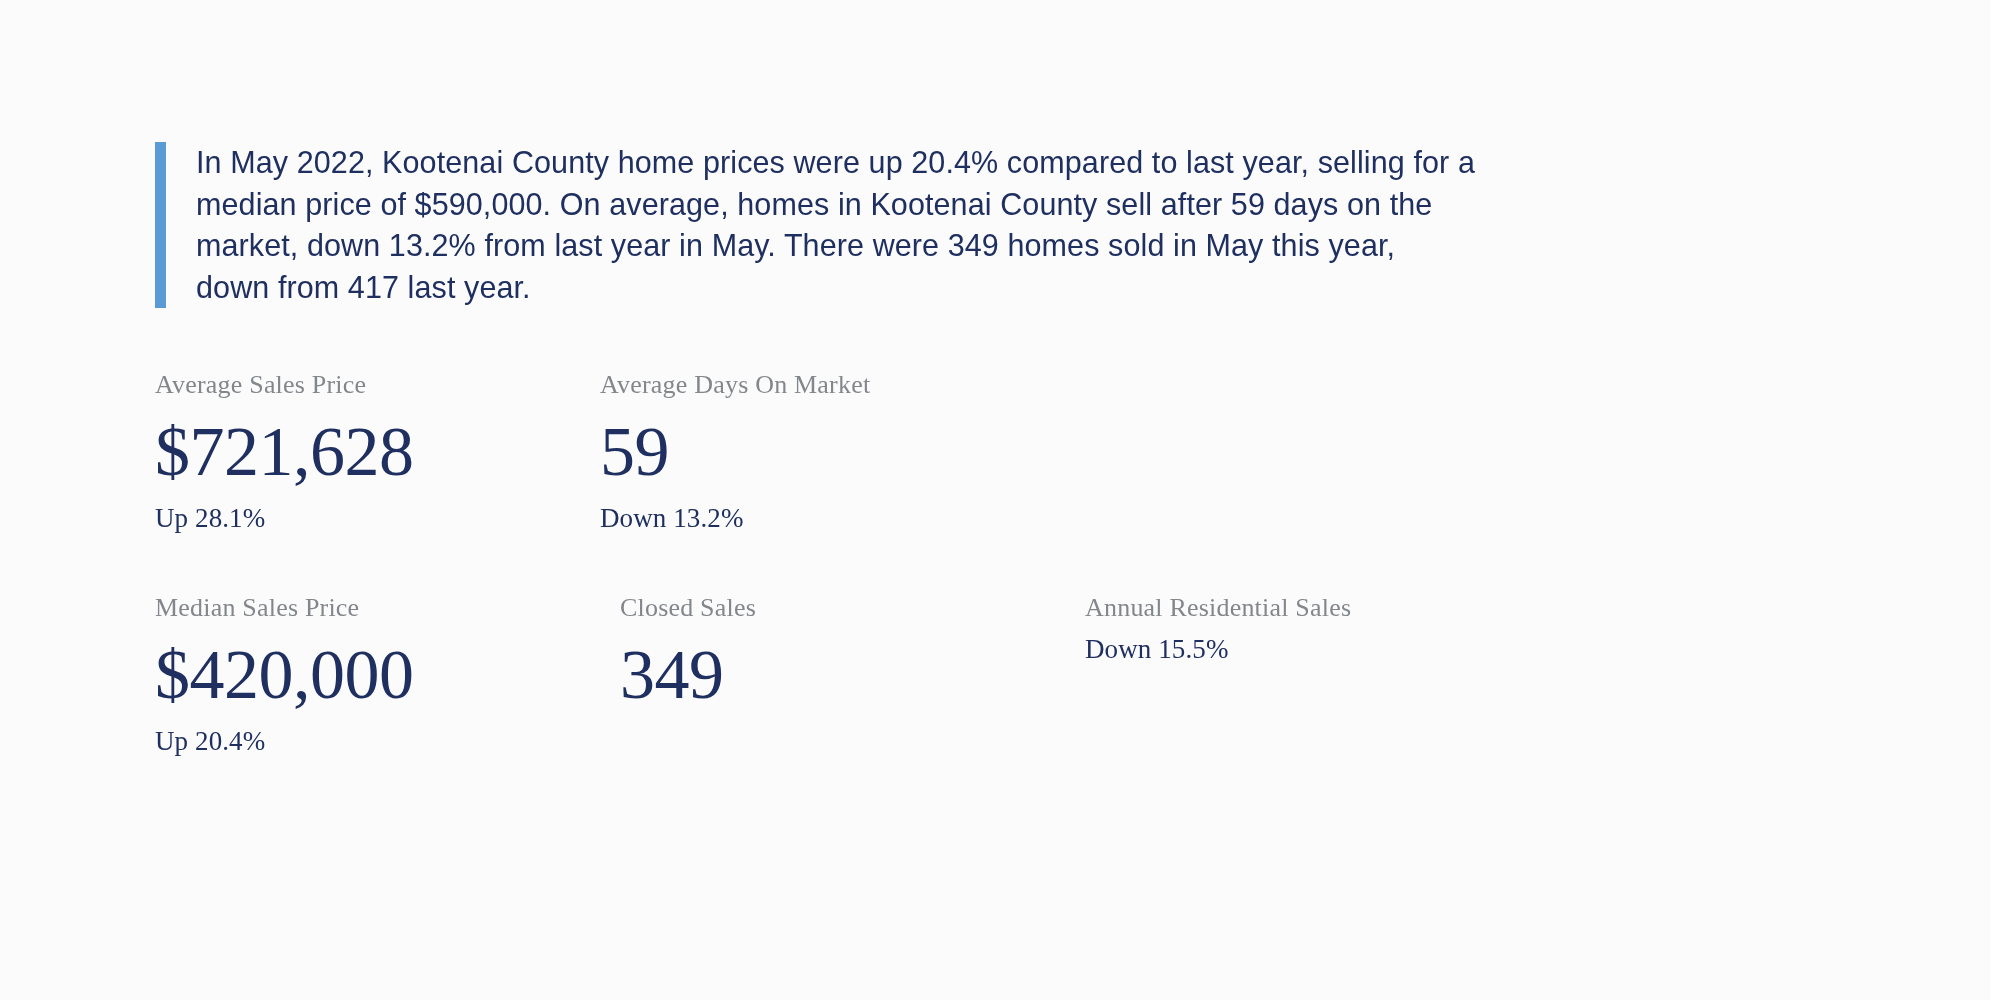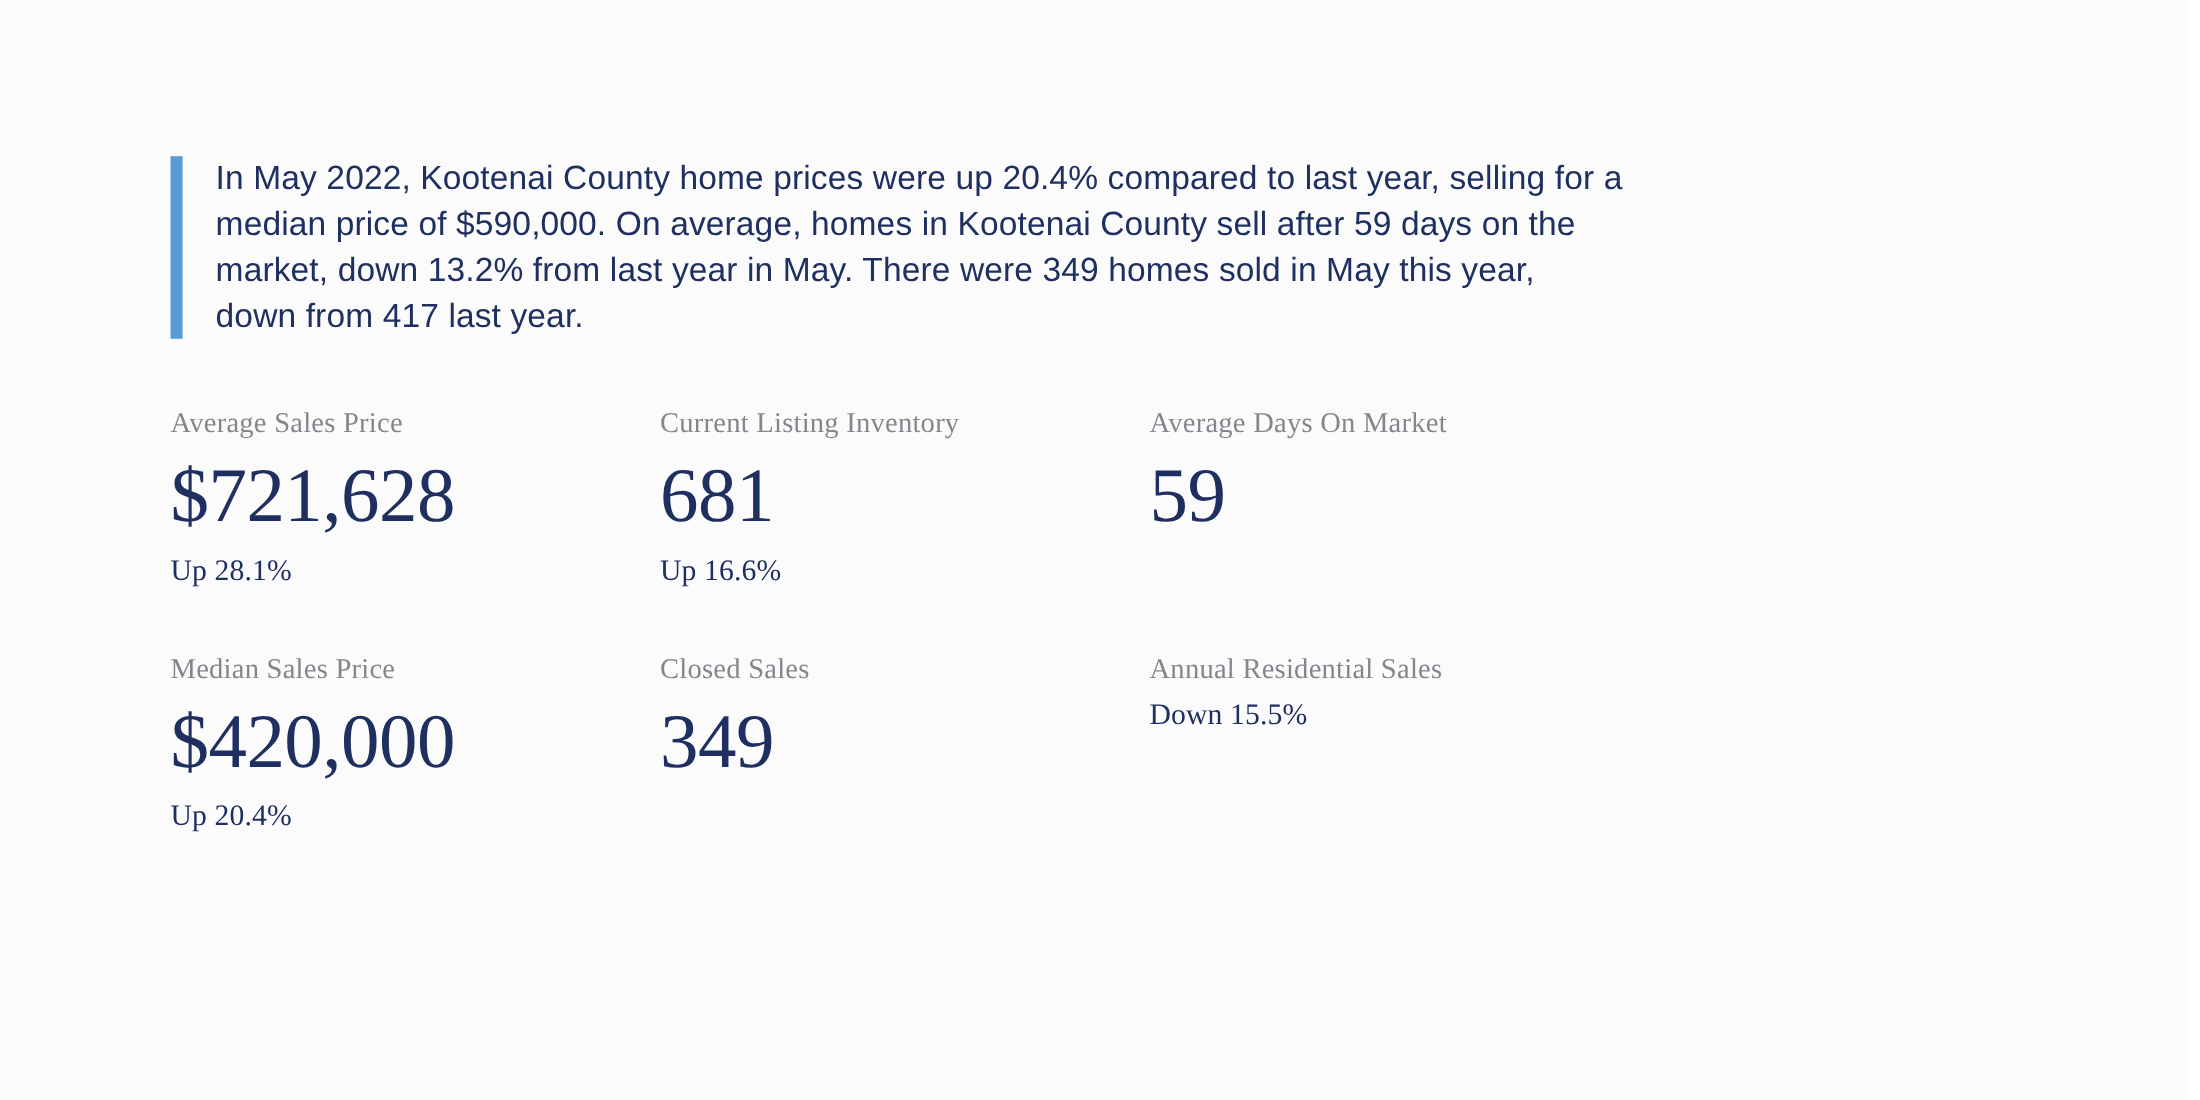--- a/index.html
+++ b/index.html
@@ -65,21 +65,21 @@
     position: absolute;
     left: 155px;
     top: 370px;
     width: 1400px;
   }
   .stats-row {
     display: flex;
     align-items: flex-start;
     font-family: Liberation Serif, serif;
   }
-  .stats-row + .stats-row { margin-top: 59px; }
+  .stats-row + .stats-row { margin-top: 59px; gap: 20px; }
   .stat {
     width: 445px;
   }
   .stat-label {
     color: #83878c;
     font-size: 26px;
     line-height: 30px;
     letter-spacing: 0.2px;
     white-space: nowrap;
   }
@@ -114,27 +114,23 @@
 
   <div class="stats">
 
     <div class="stats-row">
       <div class="stat">
         <div class="stat-label">Average Sales Price</div>
         <div class="stat-value">$721,628</div>
         <div class="stat-change">Up 28.1%</div>
       </div>
       <div class="stat">
-        <div class="stat-label">Current Listing Inventory</div>
-        <div class="stat-value">681</div>
-        <div class="stat-change">Up 16.6%</div>
-      </div>
-      <div class="stat">
         <div class="stat-label">Average Days On Market</div>
         <div class="stat-value">59</div>
+        <div class="stat-change">Down 13.2%</div>
       </div>
     </div>
 
     <div class="stats-row">
       <div class="stat">
         <div class="stat-label">Median Sales Price</div>
         <div class="stat-value">$420,000</div>
         <div class="stat-change">Up 20.4%</div>
       </div>
       <div class="stat">

